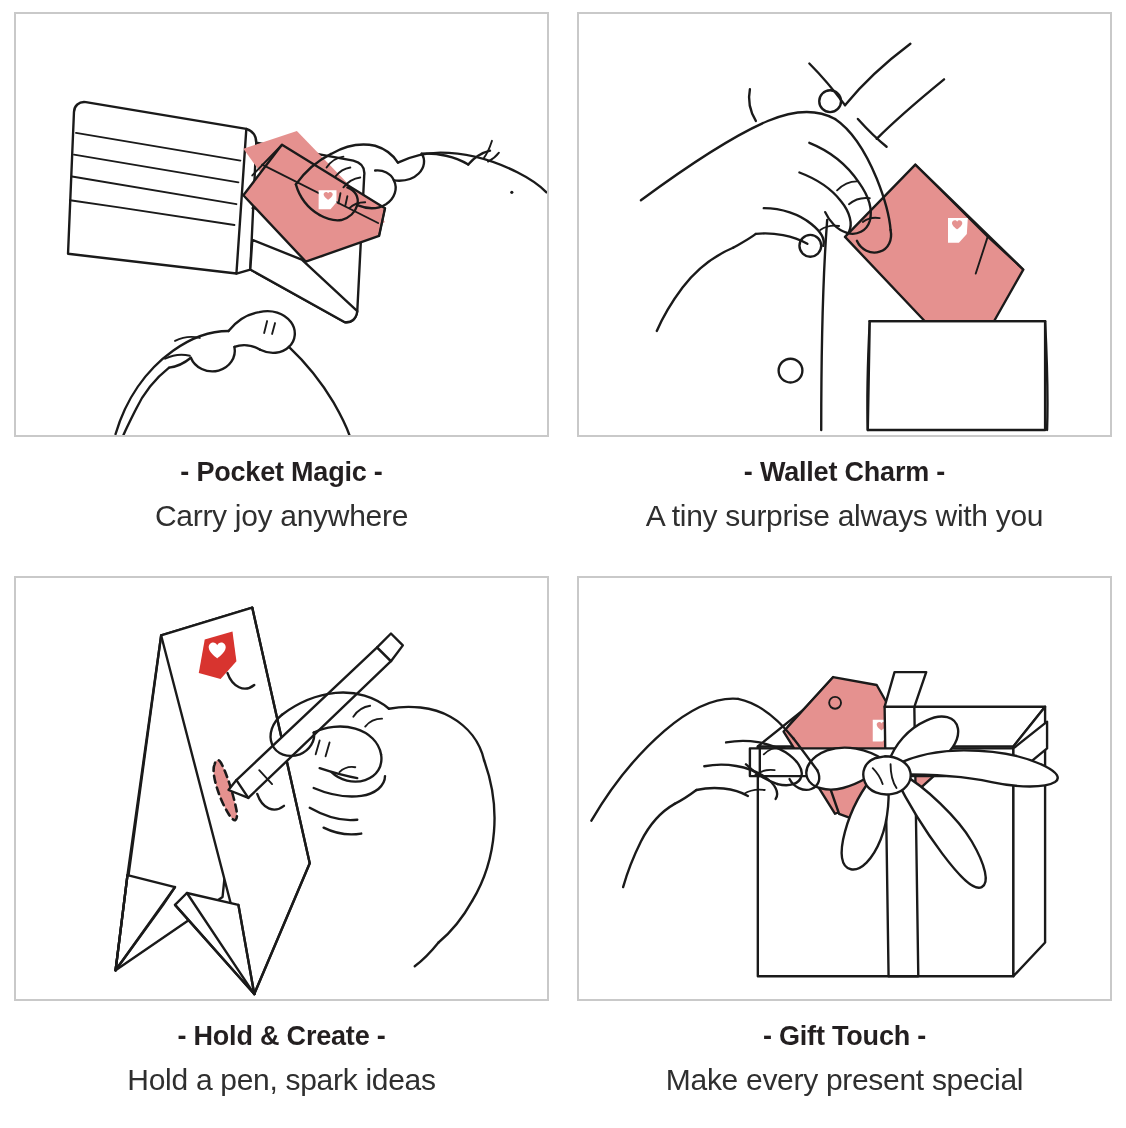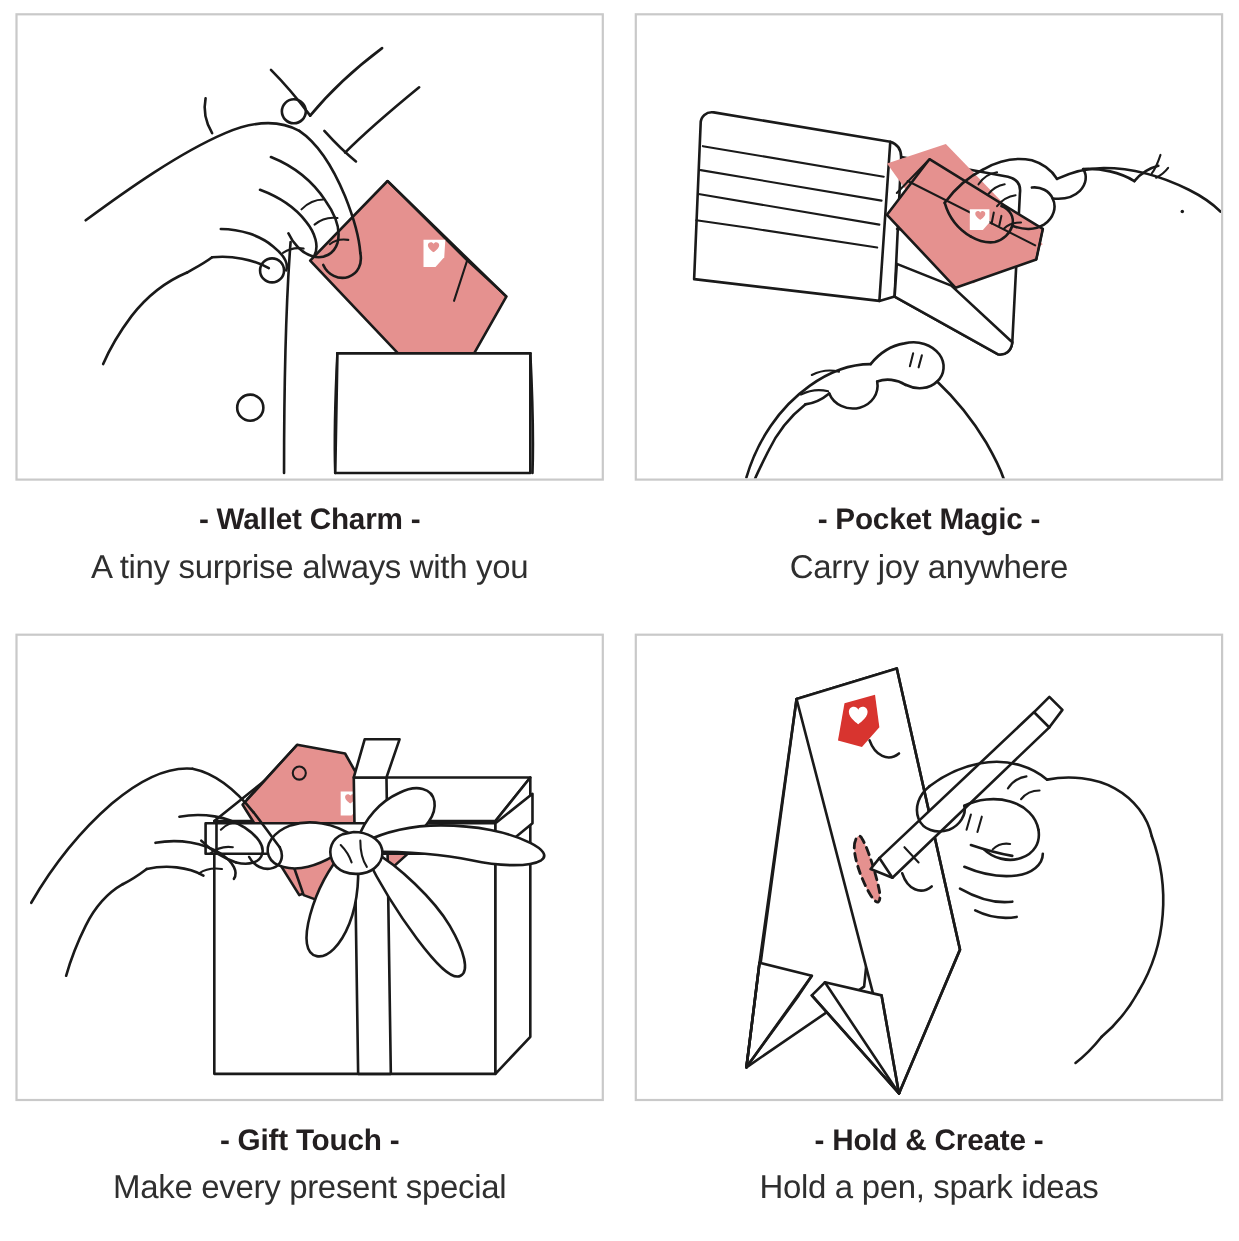--- a/index.html
+++ b/index.html
@@ -110,79 +110,20 @@
 </style>
 </head>
 <body>
 
 <div id="grid">
 
   <div class="cell">
     <div class="panel">
       <svg viewBox="0 0 535 425" xmlns="http://www.w3.org/2000/svg">
 
-        <path class="ink" d="M232 50 C244 62 256 76 268 92"></path>
-        <path class="ink" d="M268 92 C286 70 310 48 334 30"></path>
-        <path class="ink" d="M300 126 C322 104 346 84 368 66"></path>
-        <path class="ink" d="M281 106 C290 116 300 126 310 134"></path>
-
-        <circle class="ink" cx="253" cy="88" r="11"></circle>
-
-        <path class="ink" d="M250 208 C246 260 244 330 244 420"></path>
-        <circle class="ink" cx="213" cy="360" r="12"></circle>
-
-        <path class="ink" d="M293 310 L470 310 C472 350 473 390 472 420"></path>
-        <path class="ink" d="M293 310 C291 350 290 390 291 420"></path>
-
-        <path class="card-pink" d="M268 225 L339 152 L448 258 L414 318 L356 318 Z"></path>
-        <path class="ink-thin" d="M339 152 L412 225 L448 258"></path>
-        <path class="ink-thin" d="M412 225 L400 262"></path>
-
-        <g>
-          <path class="logo-white" d="M372 206 h20 l-1 16 -8 9 h-11 z"></path>
-          <path class="card-pink-noline" d="M376 211 c0-3 4-4 5.2-1.4 1.2-2.6 5.2-1.6 5.2 1.4 0 3.2-5.2 6.4-5.2 6.4 s-5.2-3.2-5.2-6.4z"></path>
-        </g>
-
-        <path class="white-fill" d="M293 310 L470 310 L470 420 L291 420 Z"></path>
-        <path class="ink" d="M293 310 L470 310"></path>
-
-        <path class="ink" d="M62 188 C100 160 148 126 190 108 C216 97 240 96 258 106"></path>
-        <path class="ink" d="M258 106 C276 118 290 142 300 166 C308 186 313 204 314 218"></path>
-        <path class="ink" d="M314 218 C316 228 312 237 303 240 C294 243 284 238 280 229"></path>
-
-        <path class="ink" d="M232 130 C252 138 270 152 282 170 C292 184 296 198 293 209 C290 219 280 224 270 221"></path>
-        <path class="ink" d="M270 221 C260 218 252 209 248 200"></path>
-
-        <path class="ink" d="M222 160 C238 166 254 176 264 189 C273 200 276 212 272 220"></path>
-
-        <path class="ink" d="M186 196 C204 196 222 202 234 212 C244 220 248 228 246 234"></path>
-        <path class="ink" d="M178 222 C196 220 216 224 230 232"></path>
-        <circle class="ink" cx="233" cy="234" r="11"></circle>
-
-        <path class="ink" d="M155 236 C136 244 118 258 104 276 C92 292 84 306 78 320"></path>
-        <path class="ink" d="M178 222 C170 228 162 232 155 236"></path>
-
-        <path class="ink-thin" d="M272 192 C278 187 286 185 293 186"></path>
-        <path class="ink-thin" d="M286 210 C291 206 297 205 303 206"></path>
-        <path class="ink-thin" d="M260 178 C266 172 273 169 280 169"></path>
-        <path class="ink-thin" d="M243 218 C249 214 256 213 262 214"></path>
-
-        <path class="ink" d="M178 108 C172 98 170 86 172 76"></path>
-      </svg>
-    </div>
-    <div class="caption">
-      <div class="cap-title">- Wallet Charm -</div>
-      <div class="cap-sub">A tiny surprise always with you</div>
-    </div>
-  </div>
-
-  <div class="cell">
-    <div class="panel">
-      <svg viewBox="0 0 535 425" xmlns="http://www.w3.org/2000/svg">
-
         <path class="ink" d="M52 242 L58 99 C58 93 63 88 70 89 L232 116 L222 262 Z"></path>
         <path class="ink-thin" d="M60 120 L226 148"></path>
         <path class="ink-thin" d="M58 142 L224 170"></path>
         <path class="ink-thin" d="M56 164 L222 192"></path>
         <path class="ink-thin" d="M54 188 C110 196 170 205 220 213"></path>
 
         <path class="ink" d="M232 116 C238 118 242 122 242 130 L236 258"></path>
         <path class="ink" d="M222 262 L236 258"></path>
 
         <path class="ink" d="M242 130 L340 148 C348 150 352 155 351 163 L344 300 C343 308 338 312 331 311 L236 258"></path>
@@ -242,20 +183,146 @@
     <div class="caption">
       <div class="cap-title">- Pocket Magic -</div>
       <div class="cap-sub">Carry joy anywhere</div>
     </div>
   </div>
 
   <div class="cell">
     <div class="panel">
       <svg viewBox="0 0 535 425" xmlns="http://www.w3.org/2000/svg">
 
+        <path class="ink" d="M232 50 C244 62 256 76 268 92"></path>
+        <path class="ink" d="M268 92 C286 70 310 48 334 30"></path>
+        <path class="ink" d="M300 126 C322 104 346 84 368 66"></path>
+        <path class="ink" d="M281 106 C290 116 300 126 310 134"></path>
+
+        <circle class="ink" cx="253" cy="88" r="11"></circle>
+
+        <path class="ink" d="M250 208 C246 260 244 330 244 420"></path>
+        <circle class="ink" cx="213" cy="360" r="12"></circle>
+
+        <path class="ink" d="M293 310 L470 310 C472 350 473 390 472 420"></path>
+        <path class="ink" d="M293 310 C291 350 290 390 291 420"></path>
+
+        <path class="card-pink" d="M268 225 L339 152 L448 258 L414 318 L356 318 Z"></path>
+        <path class="ink-thin" d="M339 152 L412 225 L448 258"></path>
+        <path class="ink-thin" d="M412 225 L400 262"></path>
+
+        <g>
+          <path class="logo-white" d="M372 206 h20 l-1 16 -8 9 h-11 z"></path>
+          <path class="card-pink-noline" d="M376 211 c0-3 4-4 5.2-1.4 1.2-2.6 5.2-1.6 5.2 1.4 0 3.2-5.2 6.4-5.2 6.4 s-5.2-3.2-5.2-6.4z"></path>
+        </g>
+
+        <path class="white-fill" d="M293 310 L470 310 L470 420 L291 420 Z"></path>
+        <path class="ink" d="M293 310 L470 310"></path>
+
+        <path class="ink" d="M62 188 C100 160 148 126 190 108 C216 97 240 96 258 106"></path>
+        <path class="ink" d="M258 106 C276 118 290 142 300 166 C308 186 313 204 314 218"></path>
+        <path class="ink" d="M314 218 C316 228 312 237 303 240 C294 243 284 238 280 229"></path>
+
+        <path class="ink" d="M232 130 C252 138 270 152 282 170 C292 184 296 198 293 209 C290 219 280 224 270 221"></path>
+        <path class="ink" d="M270 221 C260 218 252 209 248 200"></path>
+
+        <path class="ink" d="M222 160 C238 166 254 176 264 189 C273 200 276 212 272 220"></path>
+
+        <path class="ink" d="M186 196 C204 196 222 202 234 212 C244 220 248 228 246 234"></path>
+        <path class="ink" d="M178 222 C196 220 216 224 230 232"></path>
+        <circle class="ink" cx="233" cy="234" r="11"></circle>
+
+        <path class="ink" d="M155 236 C136 244 118 258 104 276 C92 292 84 306 78 320"></path>
+        <path class="ink" d="M178 222 C170 228 162 232 155 236"></path>
+
+        <path class="ink-thin" d="M272 192 C278 187 286 185 293 186"></path>
+        <path class="ink-thin" d="M286 210 C291 206 297 205 303 206"></path>
+        <path class="ink-thin" d="M260 178 C266 172 273 169 280 169"></path>
+        <path class="ink-thin" d="M243 218 C249 214 256 213 262 214"></path>
+
+        <path class="ink" d="M178 108 C172 98 170 86 172 76"></path>
+      </svg>
+    </div>
+    <div class="caption">
+      <div class="cap-title">- Wallet Charm -</div>
+      <div class="cap-sub">A tiny surprise always with you</div>
+    </div>
+  </div>
+
+  <div class="cell">
+    <div class="panel">
+      <svg viewBox="0 0 535 425" xmlns="http://www.w3.org/2000/svg">
+
+        <path class="white-fill" d="M146 58 L238 30 L208 322 L100 396 Z"></path>
+
+        <path class="white-fill" d="M146 58 L238 30 L296 288 L240 420 Z"></path>
+
+        <path class="white-fill" d="M112 300 L160 312 L148 330 L100 396 Z"></path>
+        <path class="ink" d="M112 300 L100 396"></path>
+        <path class="ink" d="M160 312 L100 396"></path>
+
+        <path class="white-fill" d="M172 318 L224 330 L240 420 L160 330 Z"></path>
+        <path class="ink" d="M172 318 L240 420"></path>
+        <path class="ink" d="M224 330 L240 420"></path>
+        <path class="ink" d="M160 330 L240 420"></path>
+
+        <path class="ink" d="M238 30 L296 288 L240 420"></path>
+        <path class="ink" d="M146 58 L112 300 L100 396"></path>
+
+        <g>
+          <path class="logo-red" d="M190 62 l28 -8 4 30 -16 18 -22 -6 z"></path>
+          <path d="M194 70 c0-5.2 6.6-6.6 8.6-2.2 2-4.4 8.6-3 8.6 2.2 0 5.4-8.6 11.2-8.6 11.2 s-8.6-5.8-8.6-11.2z" fill="#ffffff"></path>
+        </g>
+
+        <path class="ink" d="M213 96 C218 110 230 116 240 108"></path>
+
+        <path class="ink" d="M243 218 C248 233 260 238 270 230"></path>
+
+        <path class="slot-pink" d="M200 188 C196 196 204 222 214 238 C220 248 224 246 222 234 C218 214 210 192 206 186 C204 182 201 184 200 188 Z"></path>
+
+        <path class="white-fill" d="M214 214 L222 204 L364 70 L378 84 L234 222 Z"></path>
+        <path class="white-fill" d="M364 70 L378 84 L390 68 L378 56 Z"></path>
+        <path class="ink" d="M222 204 L234 222"></path>
+        <path class="ink-thin" d="M245 194 L258 208"></path>
+
+        <path class="ink" d="M268 138 C284 126 302 118 322 116 C342 114 362 120 376 132"></path>
+        <path class="ink" d="M376 132 C396 128 420 130 438 140 C456 150 468 166 472 184"></path>
+        <path class="ink" d="M472 184 C480 206 484 232 482 256 C480 282 472 306 460 326"></path>
+        <path class="ink" d="M460 326 C450 344 438 358 426 368"></path>
+
+        <path class="ink" d="M268 138 C258 146 254 158 258 168 C262 178 274 182 286 178 C296 174 302 164 300 156"></path>
+
+        <path class="ink" d="M300 156 C312 150 328 148 342 152 C356 156 366 166 368 178"></path>
+        <path class="ink" d="M368 178 C370 190 364 200 352 204 C340 208 326 204 318 196"></path>
+
+        <path class="ink" d="M306 192 C318 196 332 200 344 202"></path>
+        <path class="ink" d="M300 212 C314 218 332 222 348 220 C362 218 372 210 372 200"></path>
+
+        <path class="ink" d="M296 232 C310 240 328 246 344 244"></path>
+        <path class="ink" d="M310 252 C322 258 336 260 348 258"></path>
+
+        <path class="ink-thin" d="M306 164 L302 178"></path>
+        <path class="ink-thin" d="M316 166 L312 180"></path>
+        <path class="ink-thin" d="M326 196 C330 192 336 190 342 191"></path>
+        <path class="ink-thin" d="M340 140 C344 134 350 130 357 129"></path>
+        <path class="ink-thin" d="M352 150 C356 145 362 142 369 142"></path>
+
+        <path class="ink" d="M426 368 C418 378 410 386 402 392"></path>
+      </svg>
+    </div>
+    <div class="caption">
+      <div class="cap-title">- Hold &amp; Create -</div>
+      <div class="cap-sub">Hold a pen, spark ideas</div>
+    </div>
+  </div>
+
+  <div class="cell">
+    <div class="panel">
+      <svg viewBox="0 0 535 425" xmlns="http://www.w3.org/2000/svg">
+
         <path class="white-fill" d="M180 170 L438 170 L438 402 L180 402 Z"></path>
 
         <path class="white-fill" d="M180 170 L230 130 L470 130 L438 170 Z"></path>
 
         <path class="white-fill" d="M438 170 L470 130 L470 368 L438 402 Z"></path>
 
         <path class="card-pink" d="M256 100 L206 155 L258 238 L352 200 L300 108 Z"></path>
         <path class="ink-thin" d="M256 100 L210 150"></path>
         <circle class="ink-thin" cx="258" cy="126" r="6" fill="#ffffff"></circle>
 
@@ -302,80 +369,13 @@
         <path class="ink-thin" d="M176 200 C182 195 190 193 197 194"></path>
         <path class="ink-thin" d="M166 218 C172 214 180 213 187 214"></path>
       </svg>
     </div>
     <div class="caption">
       <div class="cap-title">- Gift Touch -</div>
       <div class="cap-sub">Make every present special</div>
     </div>
   </div>
 
-  <div class="cell">
-    <div class="panel">
-      <svg viewBox="0 0 535 425" xmlns="http://www.w3.org/2000/svg">
-
-        <path class="white-fill" d="M146 58 L238 30 L208 322 L100 396 Z"></path>
-
-        <path class="white-fill" d="M146 58 L238 30 L296 288 L240 420 Z"></path>
-
-        <path class="white-fill" d="M112 300 L160 312 L148 330 L100 396 Z"></path>
-        <path class="ink" d="M112 300 L100 396"></path>
-        <path class="ink" d="M160 312 L100 396"></path>
-
-        <path class="white-fill" d="M172 318 L224 330 L240 420 L160 330 Z"></path>
-        <path class="ink" d="M172 318 L240 420"></path>
-        <path class="ink" d="M224 330 L240 420"></path>
-        <path class="ink" d="M160 330 L240 420"></path>
-
-        <path class="ink" d="M238 30 L296 288 L240 420"></path>
-        <path class="ink" d="M146 58 L112 300 L100 396"></path>
-
-        <g>
-          <path class="logo-red" d="M190 62 l28 -8 4 30 -16 18 -22 -6 z"></path>
-          <path d="M194 70 c0-5.2 6.6-6.6 8.6-2.2 2-4.4 8.6-3 8.6 2.2 0 5.4-8.6 11.2-8.6 11.2 s-8.6-5.8-8.6-11.2z" fill="#ffffff"></path>
-        </g>
-
-        <path class="ink" d="M213 96 C218 110 230 116 240 108"></path>
-
-        <path class="ink" d="M243 218 C248 233 260 238 270 230"></path>
-
-        <path class="slot-pink" d="M200 188 C196 196 204 222 214 238 C220 248 224 246 222 234 C218 214 210 192 206 186 C204 182 201 184 200 188 Z"></path>
-
-        <path class="white-fill" d="M214 214 L222 204 L364 70 L378 84 L234 222 Z"></path>
-        <path class="white-fill" d="M364 70 L378 84 L390 68 L378 56 Z"></path>
-        <path class="ink" d="M222 204 L234 222"></path>
-        <path class="ink-thin" d="M245 194 L258 208"></path>
-
-        <path class="ink" d="M268 138 C284 126 302 118 322 116 C342 114 362 120 376 132"></path>
-        <path class="ink" d="M376 132 C396 128 420 130 438 140 C456 150 468 166 472 184"></path>
-        <path class="ink" d="M472 184 C480 206 484 232 482 256 C480 282 472 306 460 326"></path>
-        <path class="ink" d="M460 326 C450 344 438 358 426 368"></path>
-
-        <path class="ink" d="M268 138 C258 146 254 158 258 168 C262 178 274 182 286 178 C296 174 302 164 300 156"></path>
-
-        <path class="ink" d="M300 156 C312 150 328 148 342 152 C356 156 366 166 368 178"></path>
-        <path class="ink" d="M368 178 C370 190 364 200 352 204 C340 208 326 204 318 196"></path>
-
-        <path class="ink" d="M306 192 C318 196 332 200 344 202"></path>
-        <path class="ink" d="M300 212 C314 218 332 222 348 220 C362 218 372 210 372 200"></path>
-
-        <path class="ink" d="M296 232 C310 240 328 246 344 244"></path>
-        <path class="ink" d="M310 252 C322 258 336 260 348 258"></path>
-
-        <path class="ink-thin" d="M306 164 L302 178"></path>
-        <path class="ink-thin" d="M316 166 L312 180"></path>
-        <path class="ink-thin" d="M326 196 C330 192 336 190 342 191"></path>
-        <path class="ink-thin" d="M340 140 C344 134 350 130 357 129"></path>
-        <path class="ink-thin" d="M352 150 C356 145 362 142 369 142"></path>
-
-        <path class="ink" d="M426 368 C418 378 410 386 402 392"></path>
-      </svg>
-    </div>
-    <div class="caption">
-      <div class="cap-title">- Hold &amp; Create -</div>
-      <div class="cap-sub">Hold a pen, spark ideas</div>
-    </div>
-  </div>
-
 </div>
 
 </body></html>

